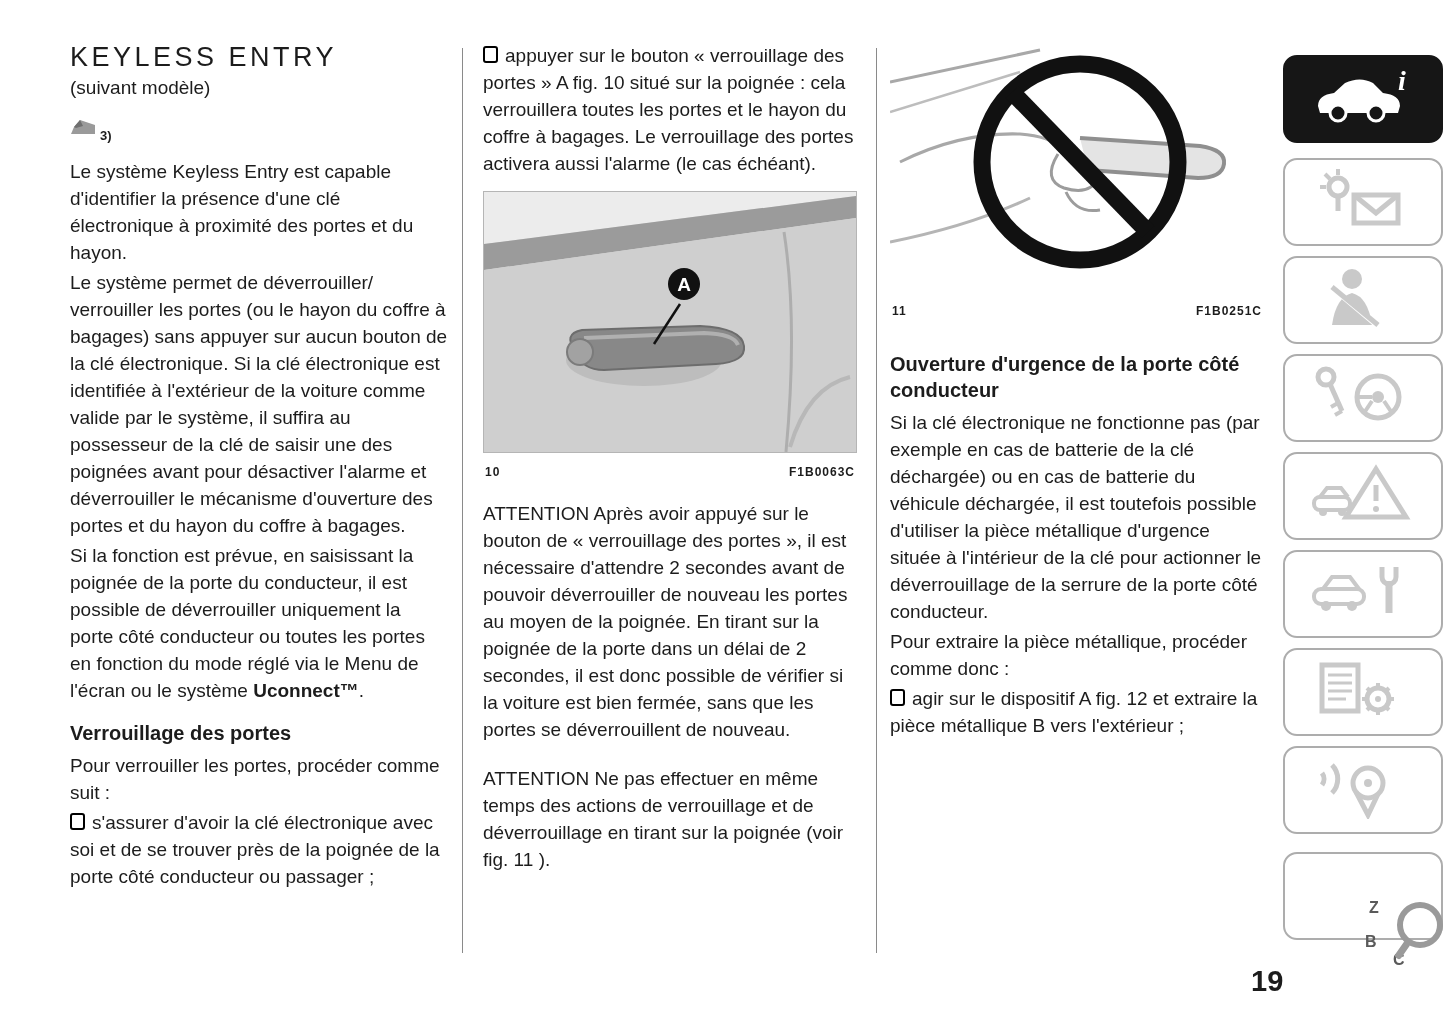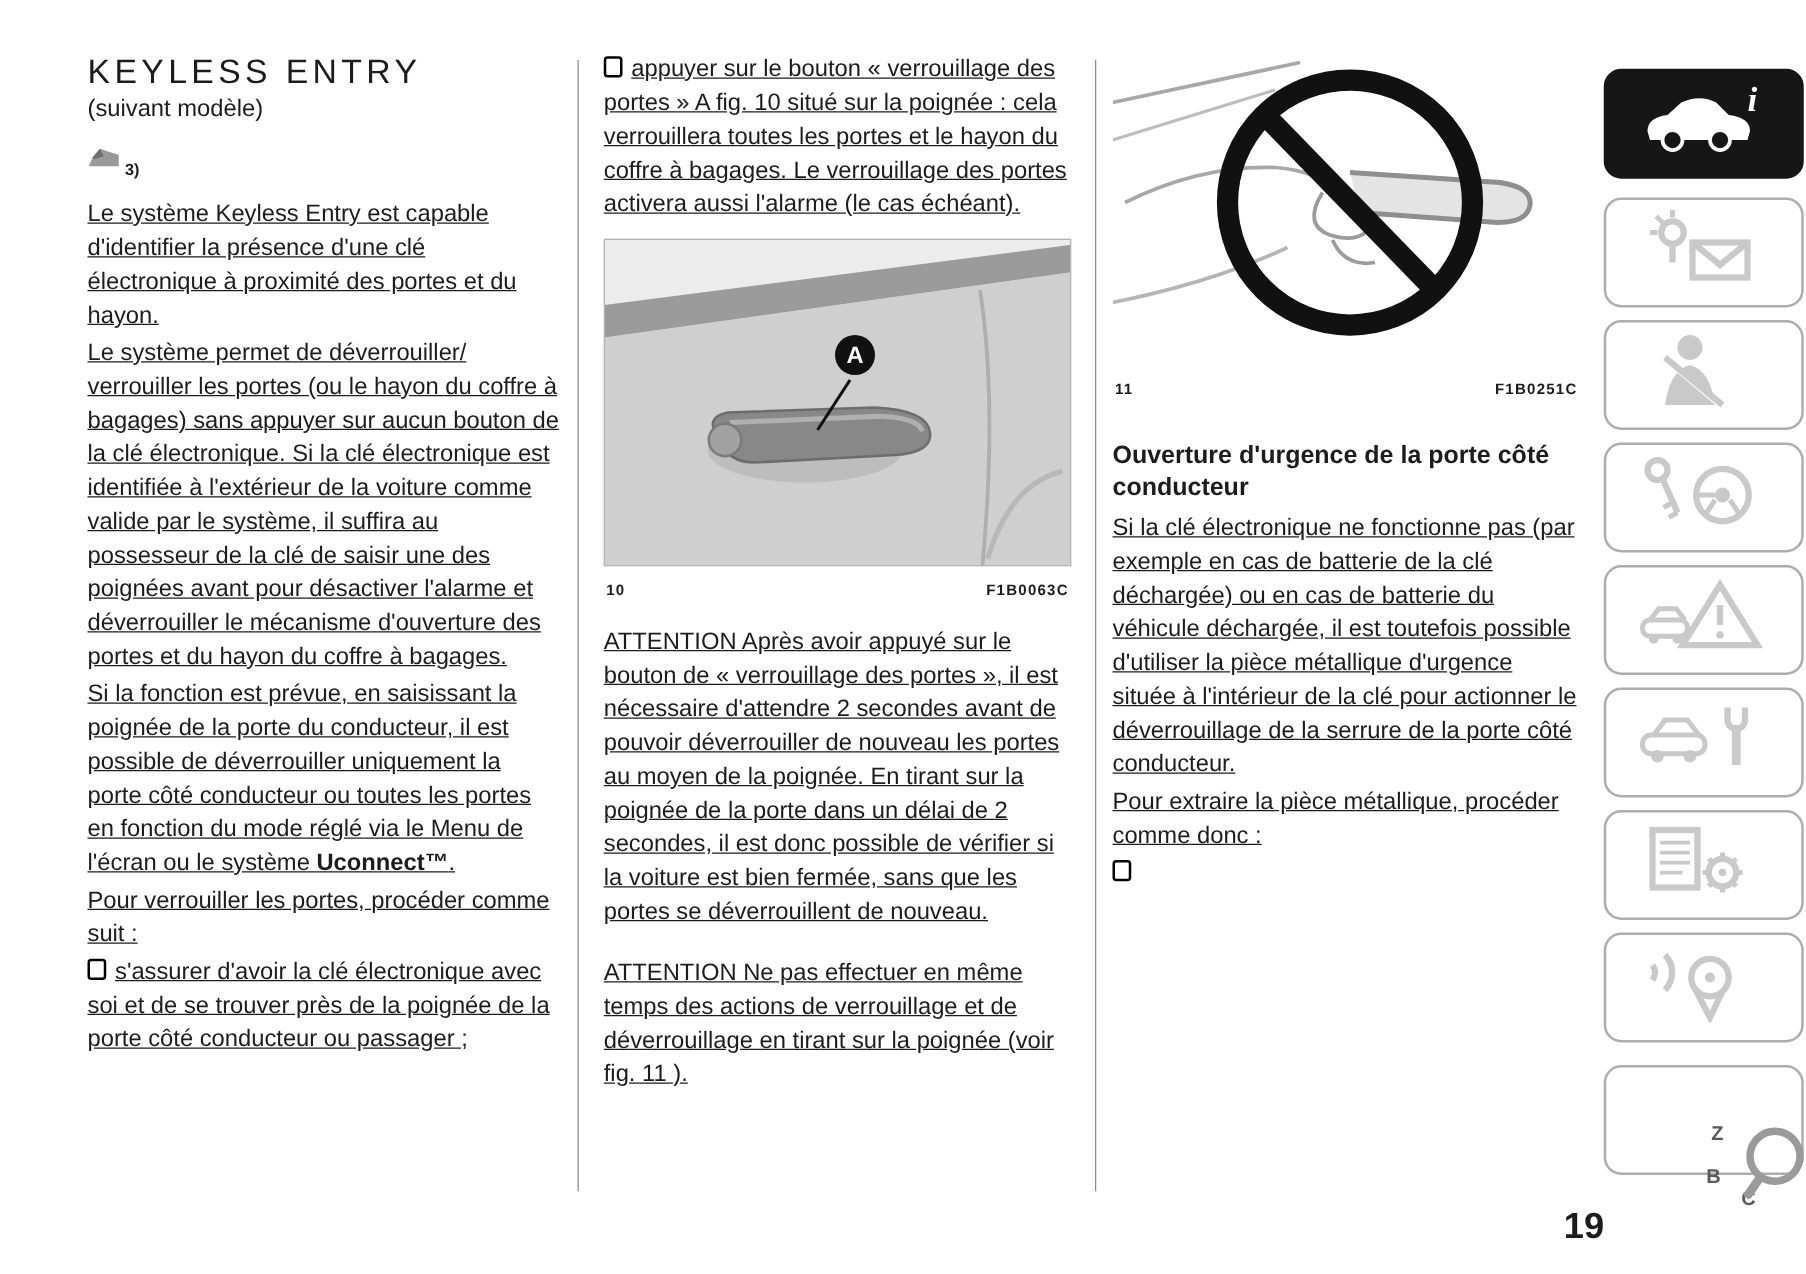--- a/index.html
+++ b/index.html
@@ -8,21 +8,21 @@
         font-size:19px;line-height:27px;}
   .col{position:absolute;top:42px;}
   #col1{left:70px;width:378px;}
   #col2{left:483px;width:374px;}
   #col3{left:890px;width:374px;}
   .vdiv{position:absolute;top:48px;height:905px;width:1px;background:#8a8a8a;}
   .title{font-size:27px;line-height:30px;font-weight:normal;letter-spacing:3.5px;margin:0;}
   .subtitle{margin:2px 0 14px;}
   .noteline{display:flex;align-items:flex-end;gap:4px;margin:0 0 16px;}
   .noteref{font-size:13px;font-weight:bold;line-height:13px;}
-  .para{margin:0 0 3px;text-decoration:underline;}
+  .para{margin:0 0 3px;}
   .h2{font-size:20px;font-weight:bold;margin:16px 0 6px;line-height:26px;}
   .sq{display:inline-block;width:11px;height:13px;border:2.5px solid #000;border-radius:3px;
       margin-right:7px;vertical-align:-1px;}
   .figure{position:relative;border:1px solid #b5b5b5;overflow:hidden;background:#dcdcdc;}
   .figure.noborder{border:none;background:#fff;}
   .figcap{display:flex;justify-content:space-between;font-size:12px;font-weight:bold;
           margin:6px 2px 14px;letter-spacing:1px;}
   .callout{position:absolute;width:32px;height:32px;border-radius:50%;background:#111;color:#fff;
            font-weight:bold;font-size:19px;display:flex;align-items:center;justify-content:center;}
   .tab{position:absolute;left:1283px;width:160px;height:88px;border:2px solid #adadad;
@@ -47,20 +47,21 @@
         <svg width="26" height="16" viewBox="0 0 26 16">
           <polygon points="1,15 25,15 25,6 10,1 4,8" fill="#9a9a9a"></polygon>
           <polygon points="10,1 13,7 6,9 4,8" fill="#6f6f6f"></polygon>
         </svg>
       </span>
       <span class="noteref">3)</span>
     </div>
     <p class="para">Le système Keyless Entry est capable d'identifier la présence d'une clé électronique à proximité des portes et du hayon.</p>
     <p class="para">Le système permet de déverrouiller/ verrouiller les portes (ou le hayon du coffre à bagages) sans appuyer sur aucun bouton de la clé électronique. Si la clé électronique est identifiée à l'extérieur de la voiture comme valide par le système, il suffira au possesseur de la clé de saisir une des poignées avant pour désactiver l'alarme et déverrouiller le mécanisme d'ouverture des portes et du hayon du coffre à bagages.</p>
     <p class="para"><span>Si la fonction est prévue, en saisissant la poignée de la porte du conducteur, il est possible de déverrouiller uniquement la porte côté conducteur ou toutes les portes en fonction du mode réglé via le Menu de l'écran ou le système </span><b>Uconnect™</b><span>.</span></p>
+    <div class="h2">Verrouillage des portes</div>
     <p class="para">Pour verrouiller les portes, procéder comme suit :</p>
     <p class="para"><span class="sq"></span><span>s'assurer d'avoir la clé électronique avec soi et de se trouver près de la poignée de la porte côté conducteur ou passager ;</span></p>
   </div>
 
   <div class="vdiv" style="left:462px;"></div>
 
   <div class="col" id="col2">
     <p class="para" style="margin-bottom:14px;"><span class="sq"></span><span>appuyer sur le bouton « verrouillage des portes » A fig. 10 situé sur la poignée : cela verrouillera toutes les portes et le hayon du coffre à bagages. Le verrouillage des portes activera aussi l'alarme (le cas échéant).</span></p>
 
     <div class="figure" style="width:372px;height:260px;">
@@ -105,21 +106,21 @@
       </svg>
     </div>
     <div class="figcap">
       <span>11</span>
       <span>F1B0251C</span>
     </div>
 
     <div class="h2" style="margin-top:26px;">Ouverture d'urgence de la porte côté conducteur</div>
     <p class="para" style="">Si la clé électronique ne fonctionne pas (par exemple en cas de batterie de la clé déchargée) ou en cas de batterie du véhicule déchargée, il est toutefois possible d'utiliser la pièce métallique d'urgence située à l'intérieur de la clé pour actionner le déverrouillage de la serrure de la porte côté conducteur.</p>
     <p class="para">Pour extraire la pièce métallique, procéder comme donc :</p>
-    <p class="para"><span class="sq"></span></p>
+    <p class="para"><span class="sq"></span><span>agir sur le dispositif A fig. 12 et extraire la pièce métallique B vers l'extérieur ;</span></p>
   </div>
 
   <div class="tab dark" style="top:55px;">
     <span>
       <svg width="110" height="60" viewBox="0 0 110 60">
         <path d="M10,40 q0,-11 16,-13 l11,-10 q15,-7 28,0 l10,10 q17,2 17,13 l-2,7 h-78 z" fill="#ffffff"></path>
         <circle cx="30" cy="47" r="8" fill="#161616" stroke="#fff" stroke-width="3"></circle>
         <circle cx="68" cy="47" r="8" fill="#161616" stroke="#fff" stroke-width="3"></circle>
         <text x="90" y="24" fill="#fff" font-size="28" font-weight="bold" font-style="italic" font-family="'Liberation Serif',serif">i</text>
       </svg>

